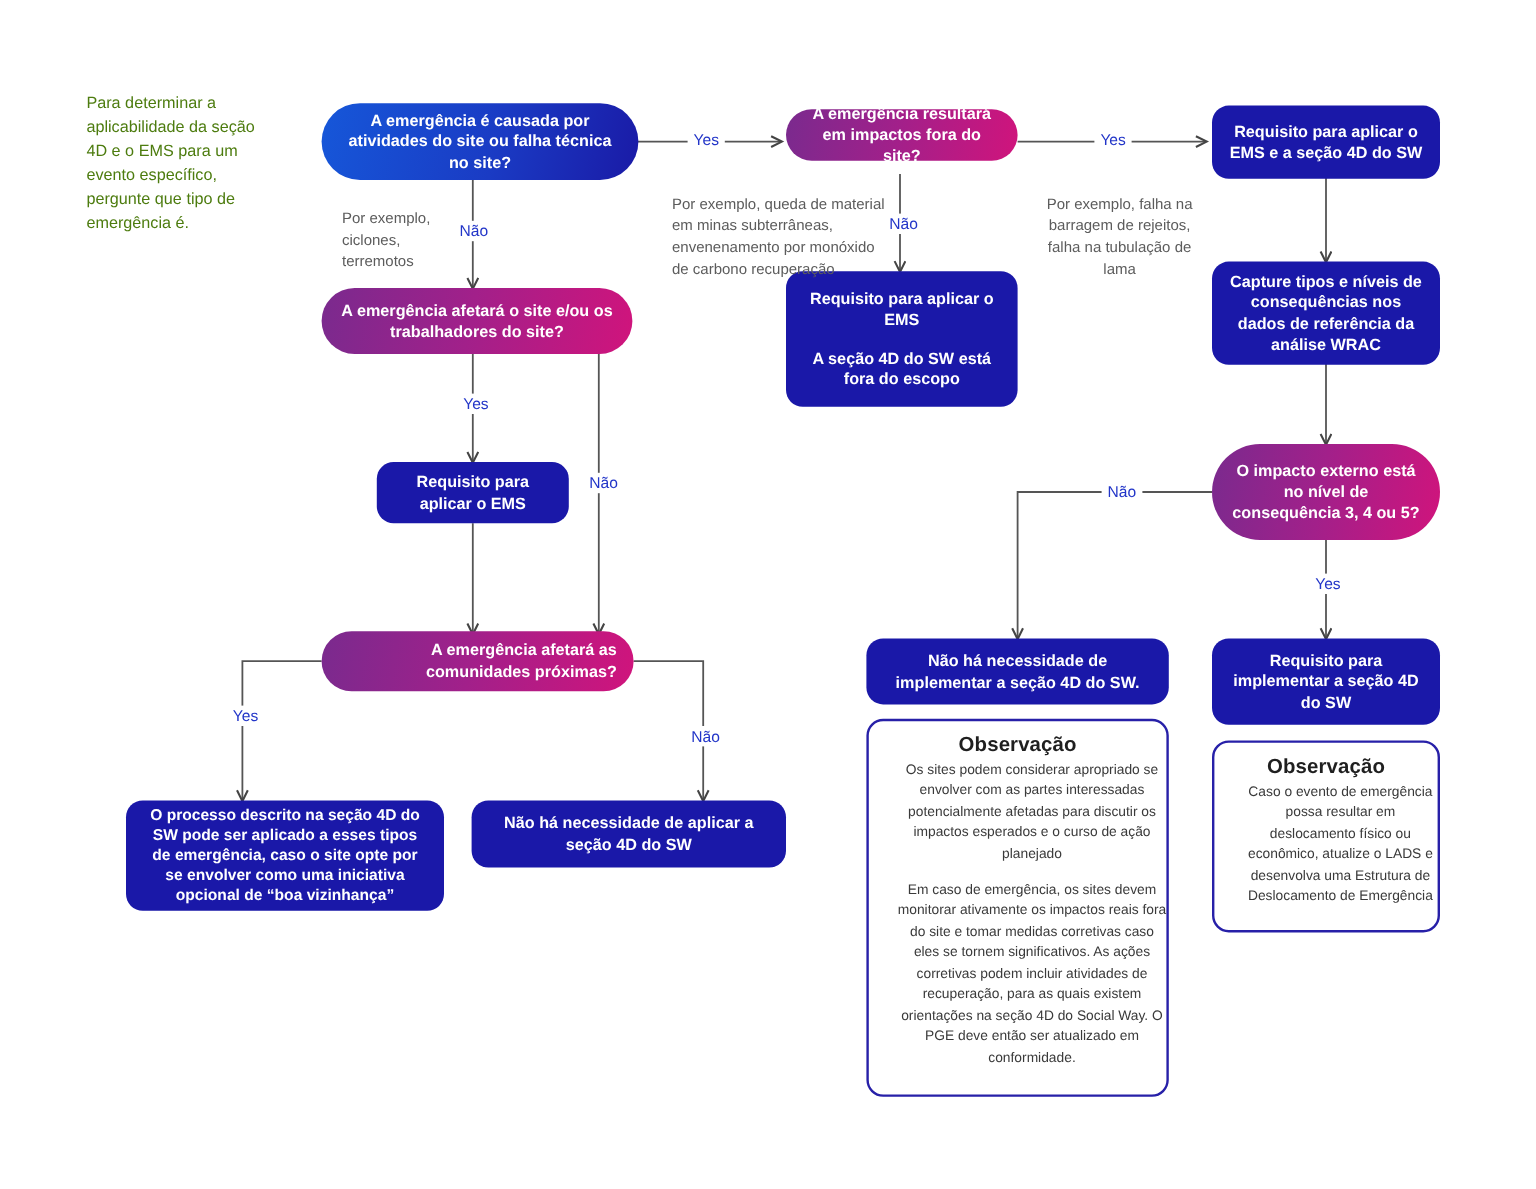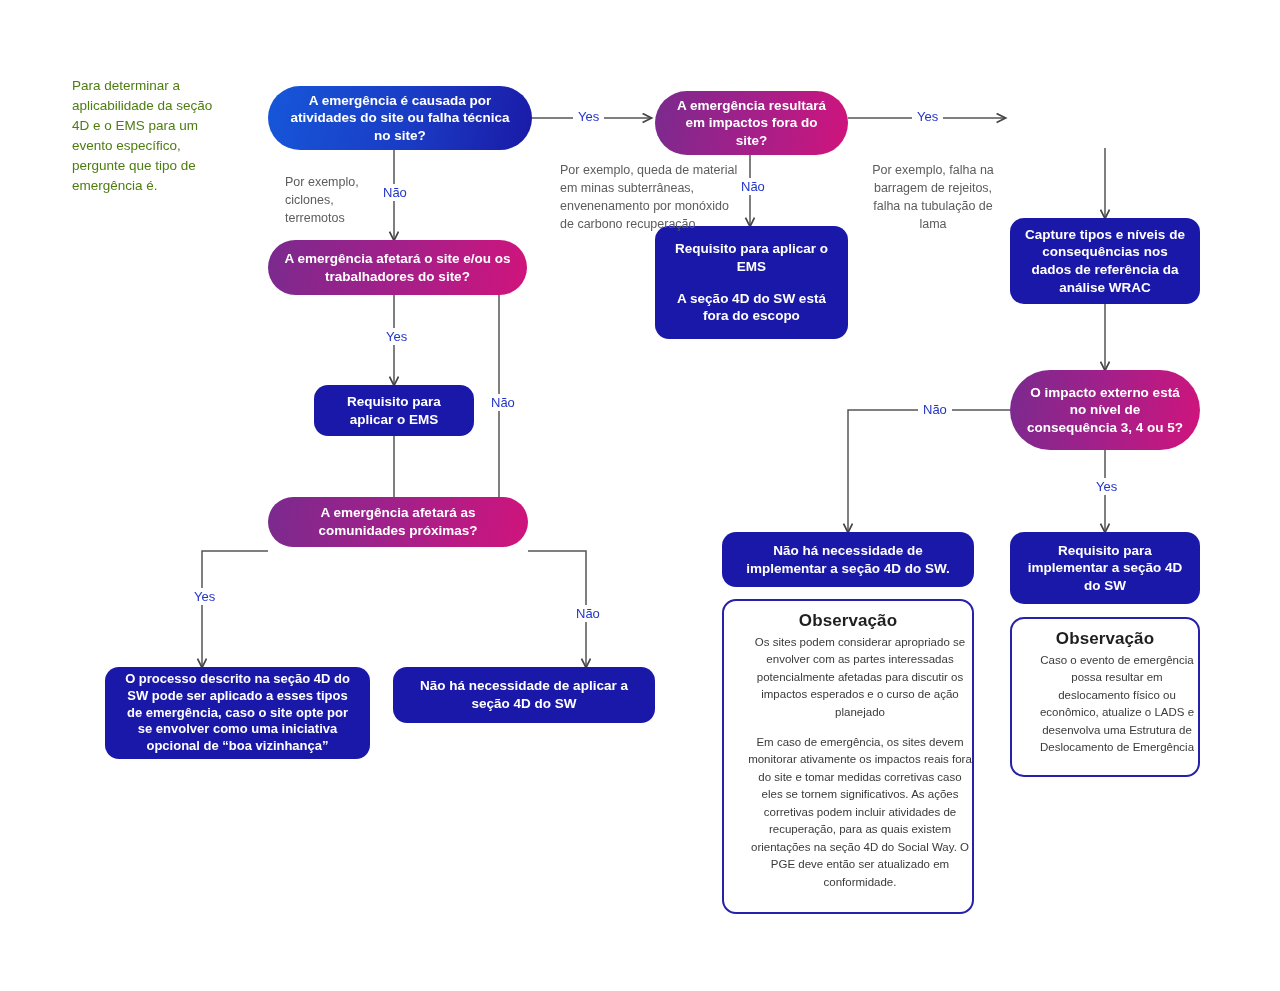--- a/index.html
+++ b/index.html
@@ -139,45 +139,48 @@
 aplicabilidade da seção
 4D e o EMS para um
 evento específico,
 pergunte que tipo de
 emergência é.</div>
 
   <div class="node start" style="left:268px; top:86px; width:264px; height:64px; font-size:13.5px;">
     <span class="txt">A emergência é causada por atividades do site ou falha técnica no site?</span>
   </div>
 
-  <div class="node decision" style="left:655px; top:91px; width:193px; height:64px; font-size:13.5px;">
+  <div class="node decision" style="left:655px; top:91px; width:193px; height:43px; font-size:13.5px;">
     <span class="txt">A emergência resultará em impactos fora do site?</span>
   </div>
 
+  <div class="node process" style="left:1010px; top:88px; width:190px; height:61px; font-size:13.5px;">
+    <span class="txt">Requisito para aplicar o EMS e a seção 4D do SW</span>
+  </div>
 
   <div class="node process" style="left:1010px; top:218px; width:190px; height:86px; font-size:13.5px;">
     <span class="txt">Capture tipos e níveis de consequências nos dados de referência da análise WRAC</span>
   </div>
 
   <div class="node process" style="left:655px; top:226px; width:193px; height:113px; font-size:13.5px;">
     <span class="txt">
       <span class="para">Requisito para aplicar o EMS</span>
       <span class="para">A seção 4D do SW está fora do escopo</span>
     </span>
   </div>
 
   <div class="node decision" style="left:268px; top:240px; width:259px; height:55px; font-size:13.5px;">
     <span class="txt">A emergência afetará o site e/ou os trabalhadores do site?</span>
   </div>
 
   <div class="node process" style="left:314px; top:385px; width:160px; height:51px; font-size:13.5px;">
     <span class="txt">Requisito para aplicar o EMS</span>
   </div>
 
-  <div class="node decision" style="left:268px; top:497px; width:260px; height:50px; font-size:13.5px;">
+  <div class="node decision" style="left:268px; top:526px; width:260px; height:50px; font-size:13.5px;text-align:right;">
     <span class="txt">A emergência afetará as comunidades próximas?</span>
   </div>
 
   <div class="node decision" style="left:1010px; top:370px; width:190px; height:80px; font-size:13.5px;">
     <span class="txt">O impacto externo está no nível de consequência 3, 4 ou 5?</span>
   </div>
 
   <div class="node process" style="left:722px; top:532px; width:252px; height:55px; font-size:13.5px;">
     <span class="txt">Não há necessidade de implementar a seção 4D do SW.</span>
   </div>

